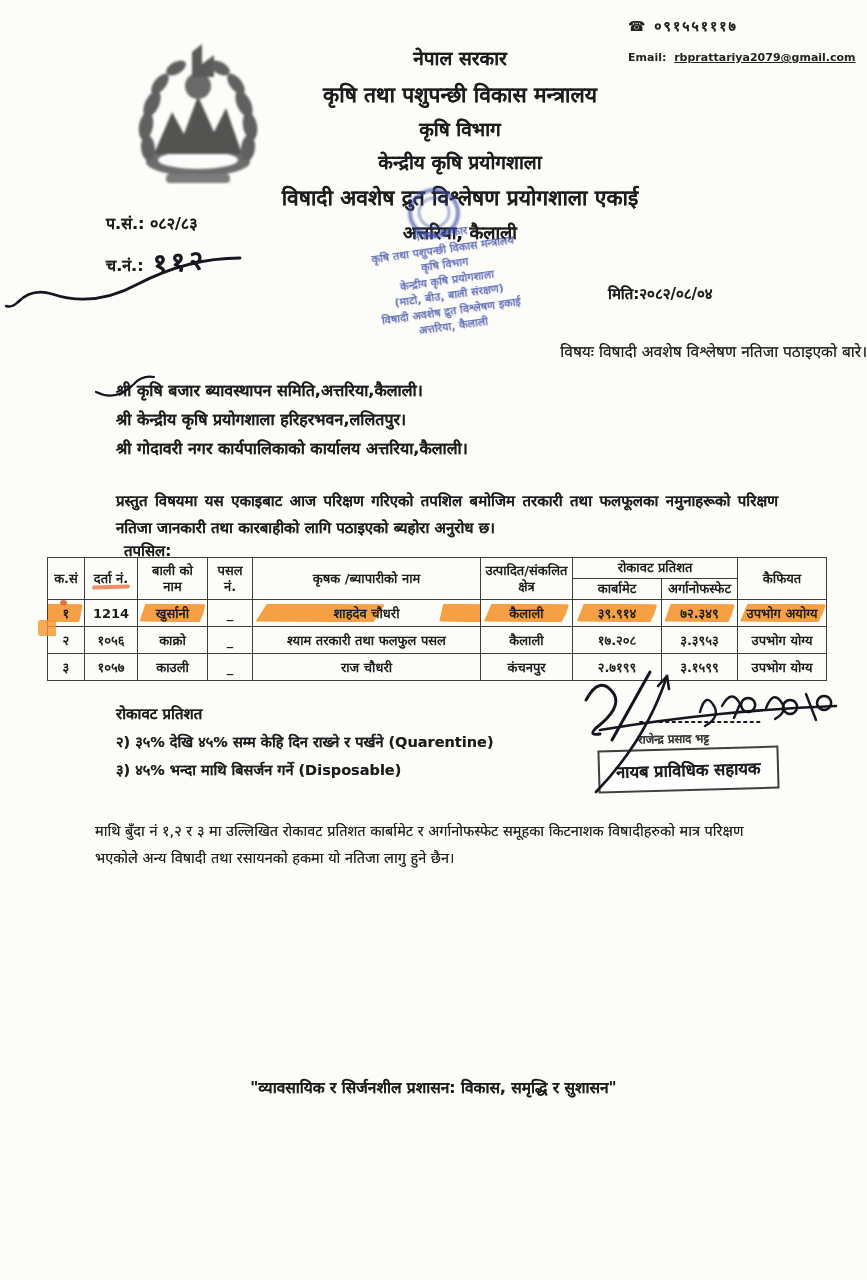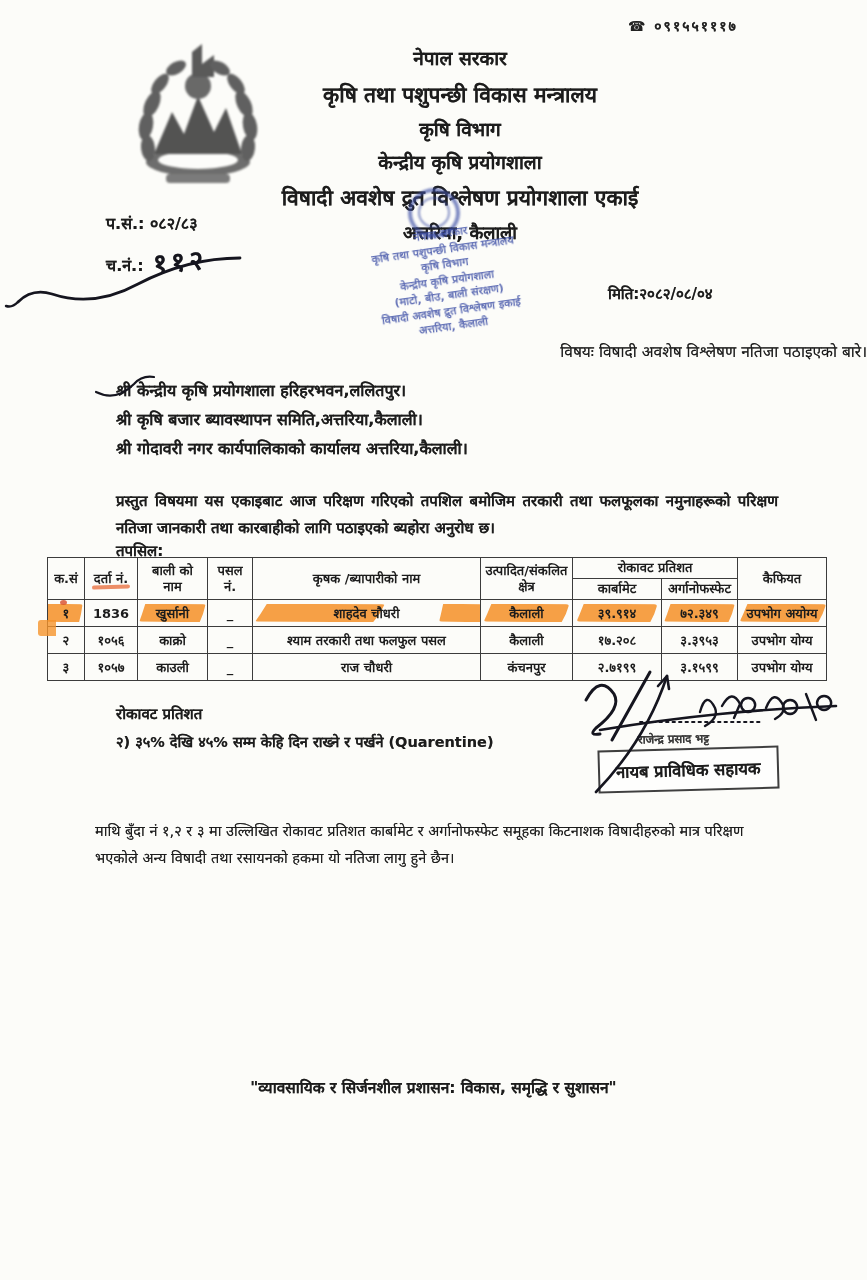--- a/index.html
+++ b/index.html
@@ -46,21 +46,21 @@
   .stamp-ring { left:408px; top:188px; width:52px; height:50px; border:4px solid #3d4fa6;
                 border-radius:50%; opacity:.65; filter:blur(1.2px); }
   .stamp-ring2 { left:418px; top:197px; width:32px; height:31px; border:2px solid #3d4fa6;
                 border-radius:50%; opacity:.6; filter:blur(1px); }
 
   .subject { left:0; top:340px; width:100%; text-align:right; font-size:15.5px; font-weight:400; }
 
   .recipients { left:116px; top:376px; font-size:16px; font-weight:600; line-height:29px; }
 
   .bodytext { left:116px; top:488px; width:662px; font-size:15px; font-weight:600; line-height:27px; text-align:justify; }
-  .tapasil { left:116px; top:540px; font-size:15px; font-weight:700; }
+  .tapasil { left:124px; top:540px; font-size:15px; font-weight:700; }
 
   
   table.results { position:absolute; left:47px; top:557px; width:779px; border-collapse:collapse; table-layout:fixed; }
   table.results th, table.results td {
     border:1.4px solid #3c3c3c; font-size:13px; padding:2px 3px; text-align:center;
     vertical-align:middle; overflow:hidden; position:relative;
   }
   table.results th { font-weight:700; line-height:16px; }
   table.results td { height:27px; font-weight:600; }
   td.cell-name { text-align:left; padding-left:10px;margin-top:42px; }
@@ -111,20 +111,24 @@
       <ellipse cx="102" cy="34" rx="6" ry="11" transform="rotate(-60 102 34)"></ellipse>
       <rect x="48" y="140" width="64" height="9" rx="4" fill="#6a6a6a"></rect>
     </g>
   </svg>
 
   <div class="abs contact">
     <div class="phone txt">
       <span>☎</span>
       <span>०९१५५१११७</span>
     </div>
+    <div class="mail">
+      <span class="lbl">Email:</span>
+      <span class="val">rbprattariya2079@gmail.com</span>
+    </div>
   </div>
 
   <div class="abs letterhead txt">
     <div class="lh1">नेपाल सरकार</div>
     <div class="lh2">कृषि तथा पशुपन्छी विकास मन्त्रालय</div>
     <div class="lh3">कृषि विभाग</div>
     <div class="lh4">केन्द्रीय कृषि प्रयोगशाला</div>
     <div class="lh5">विषादी अवशेष द्रुत विश्लेषण प्रयोगशाला एकाई</div>
     <div class="lh6">अत्तरिया, कैलाली</div>
   </div>
@@ -147,22 +151,22 @@
       <span>च.नं.:</span>
       <span class="chalani-val">११२</span>
     </div>
   </div>
 
   <div class="abs dateline txt">मिति:२०८२/०८/०४</div>
 
   <div class="abs subject txt">विषयः विषादी अवशेष विश्लेषण नतिजा पठाइएको बारे।</div>
 
   <div class="abs recipients txt">
+    <div>श्री कृषि बजार ब्यावस्थापन समिति,अत्तरिया,कैलाली।</div>
     <div>श्री केन्द्रीय कृषि प्रयोगशाला हरिहरभवन,ललितपुर।</div>
-    <div>श्री कृषि बजार ब्यावस्थापन समिति,अत्तरिया,कैलाली।</div>
     <div>श्री गोदावरी नगर कार्यपालिकाको कार्यालय अत्तरिया,कैलाली।</div>
   </div>
 
   <div class="abs bodytext txt">प्रस्तुत विषयमा यस एकाइबाट आज परिक्षण गरिएको तपशिल बमोजिम तरकारी तथा फलफूलका नमुनाहरूको परिक्षण नतिजा जानकारी तथा कारबाहीको लागि पठाइएको ब्यहोरा अनुरोध छ।</div>
   <div class="abs tapasil txt">तपसिल:</div>
 
   <table class="results">
     <colgroup>
       <col style="width:37px">
         <col style="width:53px">
@@ -186,21 +190,21 @@
         <th rowspan="2">कैफियत</th>
       </tr>
       <tr>
         <th>कार्बामेट</th>
         <th>अर्गानोफस्फेट</th>
       </tr>
     </thead>
     <tbody>
       <tr>
         <td><span class="streak" style="left:-12%;right:4%"></span><span class="cv">१</span></td>
-        <td><span class="cv">1836</span></td>
+        <td><span class="cv">1214</span></td>
         <td><span class="streak" style="left:2%;right:2%"></span><span class="cv">खुर्सानी</span></td>
         <td><span class="cv">_</span></td>
         <td class="cell-name"><span class="streak" style="left:1%;right:42%"></span><span class="streak" style="left:82%;right:-2%"></span><span class="cv">शाहदेव चौधरी</span></td>
         <td><span class="streak" style="left:3%;right:3%"></span><span class="cv">कैलाली</span></td>
         <td><span class="streak" style="left:4%;right:4%"></span><span class="cv">३९.९१४</span></td>
         <td><span class="streak" style="left:3%;right:3%"></span><span class="cv">७२.३४९</span></td>
         <td><span class="streak" style="left:2%;right:0%"></span><span class="cv">उपभोग अयोग्य</span></td>
       </tr>
       <tr>
         <td><span class="cv">२</span></td>
@@ -226,20 +230,21 @@
       </tr>
     </tbody>
   </table>
   <div class="abs mark-dot"></div>
   <div class="abs mark-underline"></div>
   <div class="abs row1-bleed"></div>
 
   <div class="abs notes txt">
     <div class="ntitle">रोकावट प्रतिशत</div>
     <div>२) ३५% देखि ४५% सम्म केहि दिन राख्ने र पर्खने (Quarentine)</div>
+    <div>३) ४५% भन्दा माथि बिसर्जन गर्ने (Disposable)</div>
   </div>
 
   <div class="abs sig-name txt">राजेन्द्र प्रसाद भट्ट</div>
   <div class="abs sig-box txt">नायब प्राविधिक सहायक</div>
 
   <div class="abs footnote txt">माथि बुँदा नं १,२ र ३ मा उल्लिखित रोकावट प्रतिशत कार्बामेट र अर्गानोफस्फेट समूहका किटनाशक विषादीहरुको मात्र परिक्षण भएकोले अन्य विषादी तथा रसायनको हकमा यो नतिजा लागु हुने छैन।</div>
 
   <div class="abs slogan txt">"व्यावसायिक र सिर्जनशील प्रशासन: विकास, समृद्धि र सुशासन"</div>
 
   <svg class="abs ink-overlay" viewBox="0 0 867 1280">

